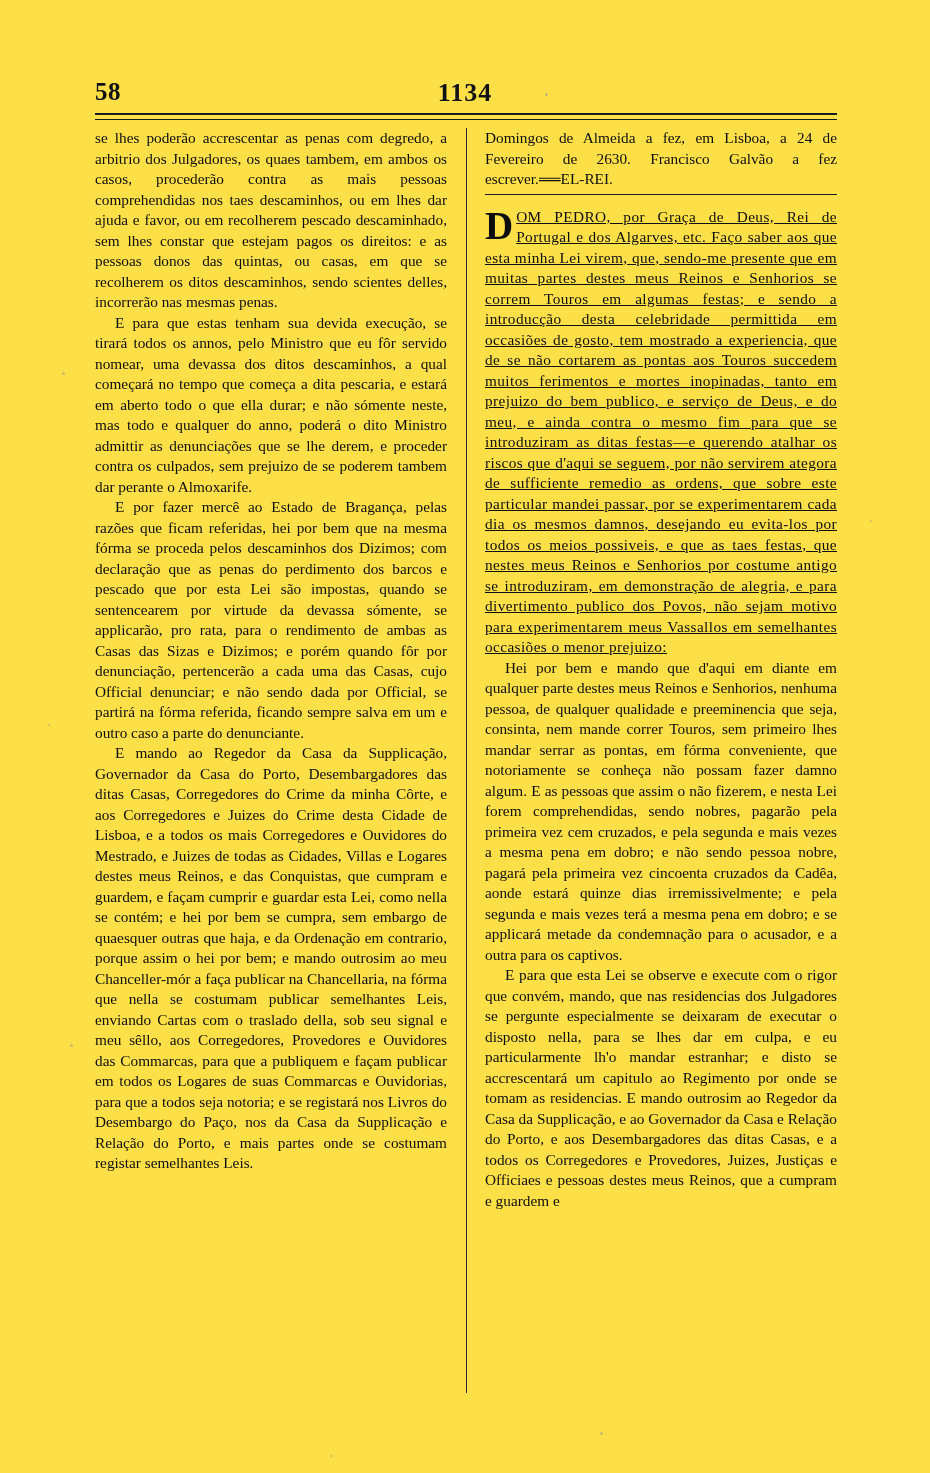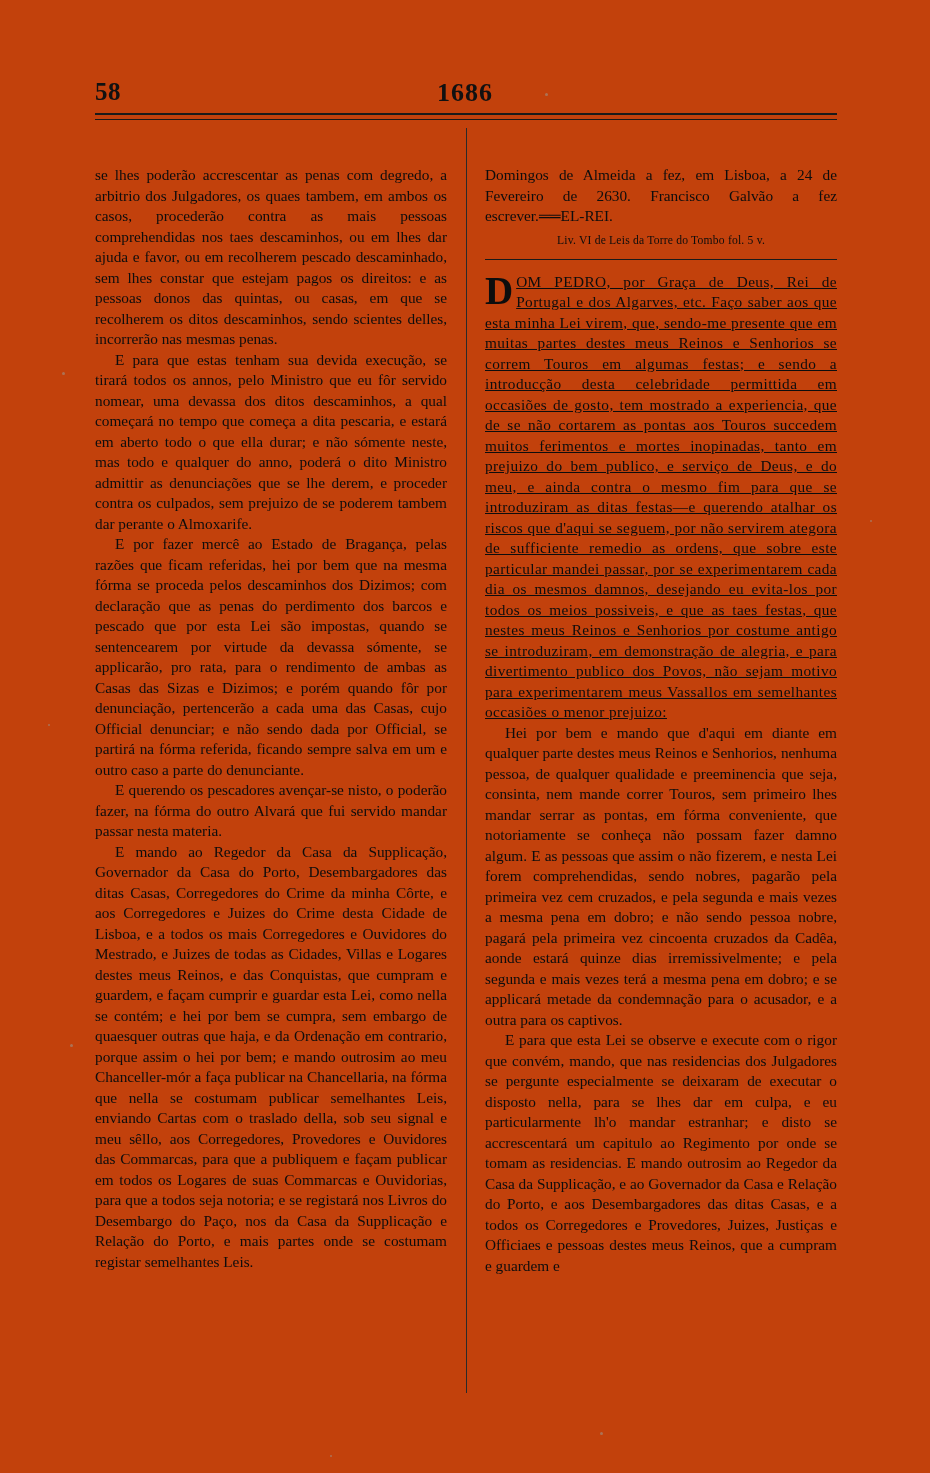--- a/index.html
+++ b/index.html
@@ -13,21 +13,21 @@
     font-family: "Liberation Serif", serif;
     color: #111;
     position: relative;
     overflow: hidden;
   }
   .page {
     position: absolute;
     left: 0; top: 0;
     width: 930px;
     height: 1473px;
-    background: #c2410c;
+    background: #fde047;
   }
   
   .speck {
     position: absolute;
     background: #9a9a92;
     border-radius: 50%;
     opacity: .55;
   }
 
   .header {
@@ -83,21 +83,20 @@
   .col {
     position: absolute;
     top: 0;
     width: 352px;
     height: 1265px;
     font-size: 15.3px;
     line-height: 20.5px;
     text-align: justify;
     text-justify: inter-word;
     color: #0d0d0d;
-    margin-top: 37px;
   }
   .col-left { left: 0; }
   .col-right { left: 390px; }
 
   .divider {
     position: absolute;
     left: 371px;
     top: 0;
     width: 0;
     height: 1265px;
@@ -146,39 +145,37 @@
     letter-spacing: .4px;
   }
 </style>
 </head>
 <body>
 
 <div class="page">
 
   <div class="header">
     <span class="folio">58</span>
-    <span class="year">1686</span>
+    <span class="year">1134</span>
   </div>
   <div class="rule-top"></div>
   <div class="rule-top2"></div>
 
   <div class="columns">
     <div class="divider"></div>
 
     <div class="col col-left">
       <p class="noindent">se lhes poderão accrescentar as penas com degredo, a arbitrio dos Julgadores, os quaes tambem, em ambos os casos, procederão contra as mais pessoas comprehendidas nos taes descaminhos, ou em lhes dar ajuda e favor, ou em recolherem pescado descaminhado, sem lhes constar que estejam pagos os direitos: e as pessoas donos das quintas, ou casas, em que se recolherem os ditos descaminhos, sendo scientes delles, incorrerão nas mesmas penas.</p>
       <p>E para que estas tenham sua devida execução, se tirará todos os annos, pelo Ministro que eu fôr servido nomear, uma devassa dos ditos descaminhos, a qual começará no tempo que começa a dita pescaria, e estará em aberto todo o que ella durar; e não sómente neste, mas todo e qualquer do anno, poderá o dito Ministro admittir as denunciações que se lhe derem, e proceder contra os culpados, sem prejuizo de se poderem tambem dar perante o Almoxarife.</p>
       <p>E por fazer mercê ao Estado de Bragança, pelas razões que ficam referidas, hei por bem que na mesma fórma se proceda pelos descaminhos dos Dizimos; com declaração que as penas do perdimento dos barcos e pescado que por esta Lei são impostas, quando se sentencearem por virtude da devassa sómente, se applicarão, pro rata, para o rendimento de ambas as Casas das Sizas e Dizimos; e porém quando fôr por denunciação, pertencerão a cada uma das Casas, cujo Official denunciar; e não sendo dada por Official, se partirá na fórma referida, ficando sempre salva em um e outro caso a parte do denunciante.</p>
-      <p>E querendo os pescadores avençar-se nisto, o poderão fazer, na fórma do outro Alvará que fui servido mandar passar nesta materia.</p>
       <p>E mando ao Regedor da Casa da Supplicação, Governador da Casa do Porto, Desembargadores das ditas Casas, Corregedores do Crime da minha Côrte, e aos Corregedores e Juizes do Crime desta Cidade de Lisboa, e a todos os mais Corregedores e Ouvidores do Mestrado, e Juizes de todas as Cidades, Villas e Logares destes meus Reinos, e das Conquistas, que cumpram e guardem, e façam cumprir e guardar esta Lei, como nella se contém; e hei por bem se cumpra, sem embargo de quaesquer outras que haja, e da Ordenação em contrario, porque assim o hei por bem; e mando outrosim ao meu Chanceller-mór a faça publicar na Chancellaria, na fórma que nella se costumam publicar semelhantes Leis, enviando Cartas com o traslado della, sob seu signal e meu sêllo, aos Corregedores, Provedores e Ouvidores das Commarcas, para que a publiquem e façam publicar em todos os Logares de suas Commarcas e Ouvidorias, para que a todos seja notoria; e se registará nos Livros do Desembargo do Paço, nos da Casa da Supplicação e Relação do Porto, e mais partes onde se costumam registar semelhantes Leis.</p>
     </div>
 
     <div class="col col-right">
       <p class="noindent">Domingos de Almeida a fez, em Lisboa, a 24 de Fevereiro de 2630. Francisco Galvão a fez escrever.══EL-REI.</p>
-      <span class="small-src">Liv. VI de Leis da Torre do Tombo fol. 5 v.</span>
       <div class="sep-rule"></div>
       <div class="dropcap-block">
         <span class="dropcap">D</span>
         <p class="law-open spaced-caps">OM PEDRO, por Graça de Deus, Rei de Portugal e dos Algarves, etc. Faço saber aos que esta minha Lei virem, que, sendo-me presente que em muitas partes destes meus Reinos e Senhorios se correm Touros em algumas festas; e sendo a introducção desta celebridade permittida em occasiões de gosto, tem mostrado a experiencia, que de se não cortarem as pontas aos Touros succedem muitos ferimentos e mortes inopinadas, tanto em prejuizo do bem publico, e serviço de Deus, e do meu, e ainda contra o mesmo fim para que se introduziram as ditas festas—e querendo atalhar os riscos que d'aqui se seguem, por não servirem ategora de sufficiente remedio as ordens, que sobre este particular mandei passar, por se experimentarem cada dia os mesmos damnos, desejando eu evita-los por todos os meios possiveis, e que as taes festas, que nestes meus Reinos e Senhorios por costume antigo se introduziram, em demonstração de alegria, e para divertimento publico dos Povos, não sejam motivo para experimentarem meus Vassallos em semelhantes occasiões o menor prejuizo:</p>
       </div>
       <p>Hei por bem e mando que d'aqui em diante em qualquer parte destes meus Reinos e Senhorios, nenhuma pessoa, de qualquer qualidade e preeminencia que seja, consinta, nem mande correr Touros, sem primeiro lhes mandar serrar as pontas, em fórma conveniente, que notoriamente se conheça não possam fazer damno algum. E as pessoas que assim o não fizerem, e nesta Lei forem comprehendidas, sendo nobres, pagarão pela primeira vez cem cruzados, e pela segunda e mais vezes a mesma pena em dobro; e não sendo pessoa nobre, pagará pela primeira vez cincoenta cruzados da Cadêa, aonde estará quinze dias irremissivelmente; e pela segunda e mais vezes terá a mesma pena em dobro; e se applicará metade da condemnação para o acusador, e a outra para os captivos.</p>
       <p>E para que esta Lei se observe e execute com o rigor que convém, mando, que nas residencias dos Julgadores se pergunte especialmente se deixaram de executar o disposto nella, para se lhes dar em culpa, e eu particularmente lh'o mandar estranhar; e disto se accrescentará um capitulo ao Regimento por onde se tomam as residencias. E mando outrosim ao Regedor da Casa da Supplicação, e ao Governador da Casa e Relação do Porto, e aos Desembargadores das ditas Casas, e a todos os Corregedores e Provedores, Juizes, Justiças e Officiaes e pessoas destes meus Reinos, que a cumpram e guardem e</p>
     </div>
   </div>
 

